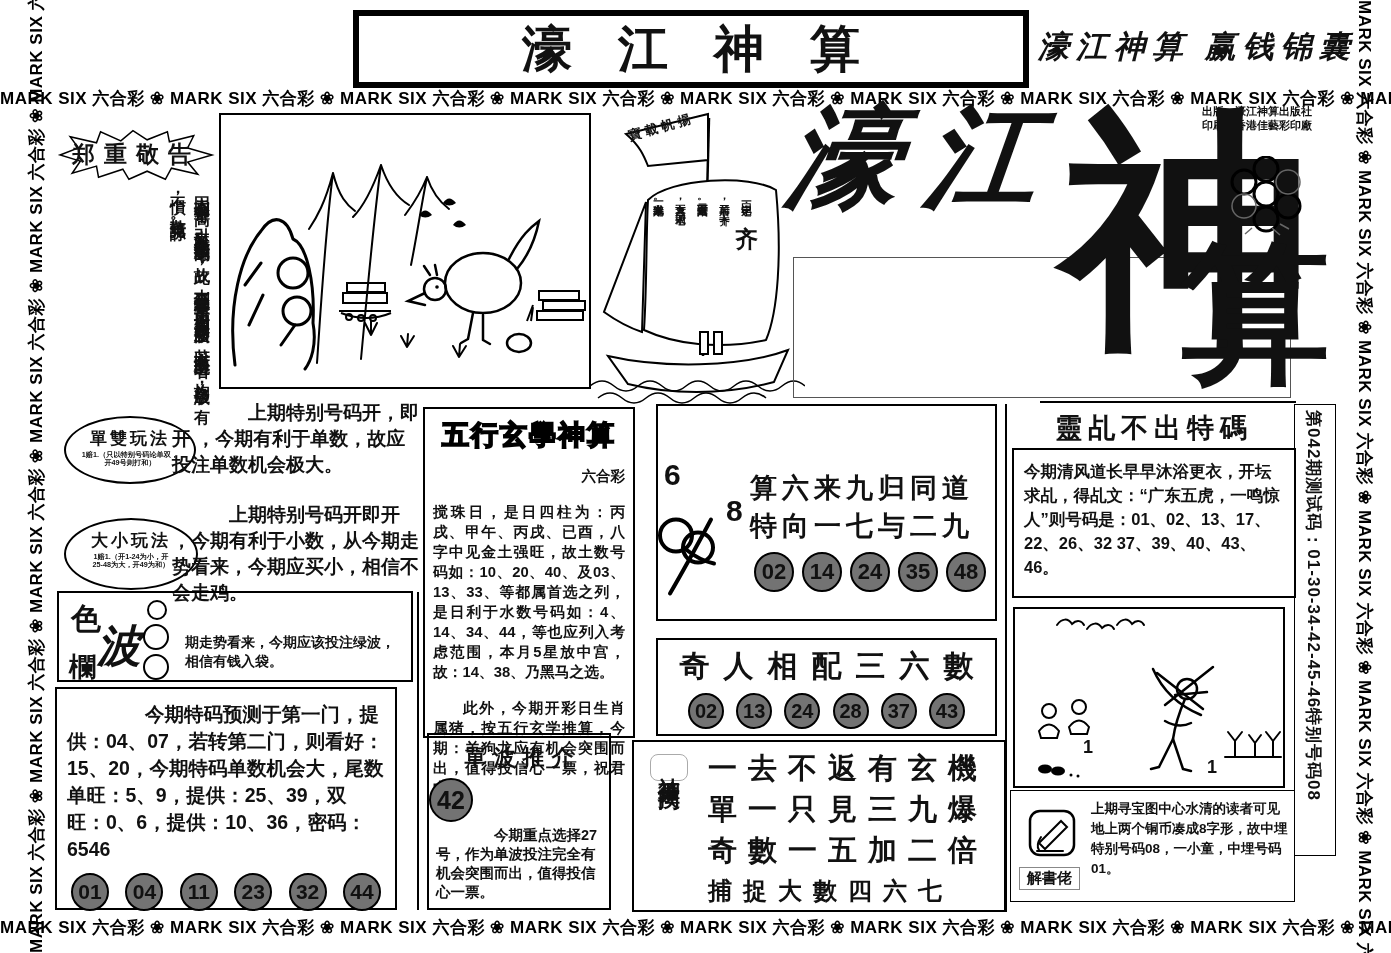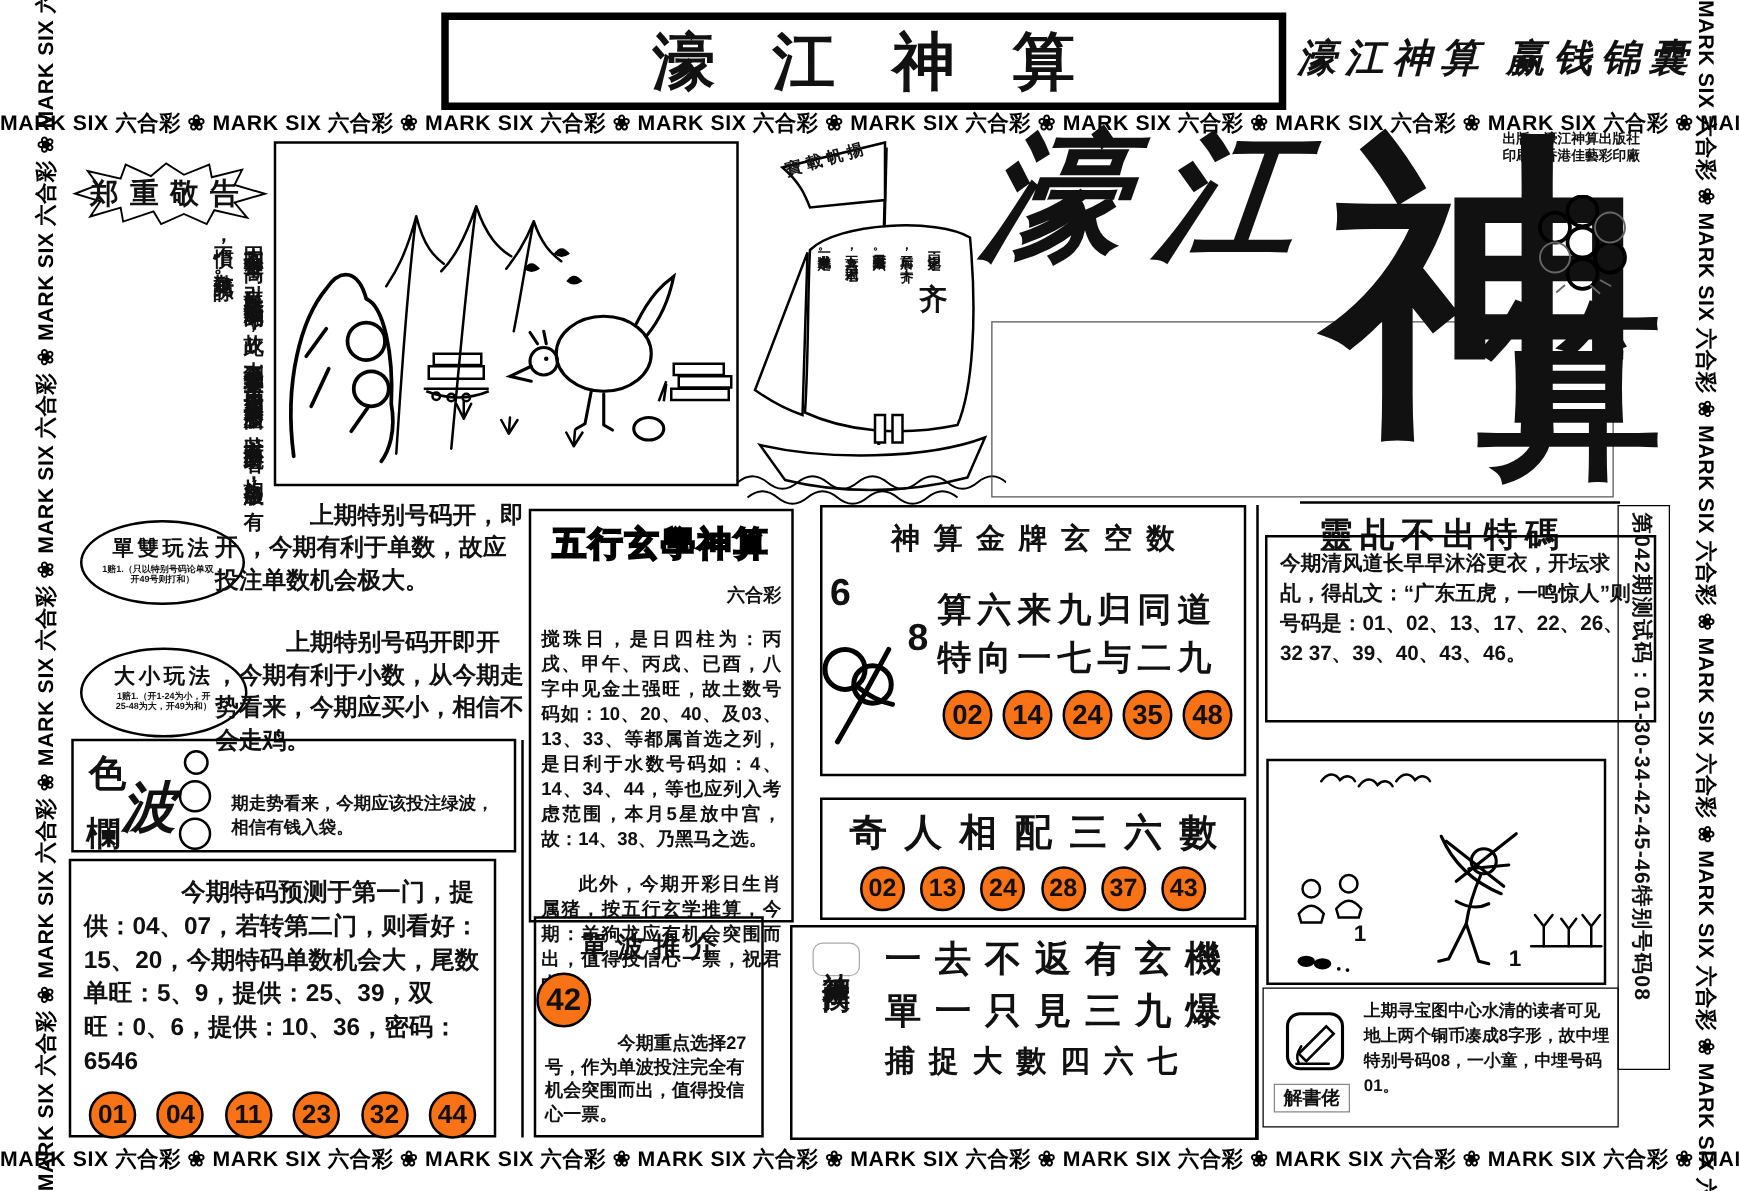--- a/index.html
+++ b/index.html
@@ -56,21 +56,21 @@
   
   .oval { border:2px solid #000; border-radius:50%; text-align:center; padding-top:9px; }
   .oval .t { font-size:17px; font-weight:bold; letter-spacing:3px; }
   .oval .n { font-size:8px; font-weight:bold; line-height:9px; transform:scale(.9); }
   .play-text { font-size:19px; font-weight:bold; line-height:26px; }
   
   .box2 { border:2px solid #000; }
   .sec-title { text-align:center; font-weight:bold; font-family:"Liberation Serif", serif; }
   .circle-num { display:inline-flex; align-items:center; justify-content:center;
                 border:2.5px solid #000; border-radius:50%; font-weight:bold;
-                background:#f97316; }
+                background:#737373; }
   .numrow { display:flex; justify-content:space-between; }
   .outline-title { color:#fff; -webkit-text-stroke:1.8px #000; text-stroke:1.8px #000; }
   .vline { background:#000; }
   .hline { background:#000; }
 </style>
 </head>
 <body>
 
 <div class="abs strip strip-top">MARK SIX 六合彩 ❀ MARK SIX 六合彩 ❀ MARK SIX 六合彩 ❀ MARK SIX 六合彩 ❀ MARK SIX 六合彩 ❀ MARK SIX 六合彩 ❀ MARK SIX 六合彩 ❀ MARK SIX 六合彩 ❀ MARK SIX 六合彩 ❀</div>
 <div class="abs strip strip-bottom">MARK SIX 六合彩 ❀ MARK SIX 六合彩 ❀ MARK SIX 六合彩 ❀ MARK SIX 六合彩 ❀ MARK SIX 六合彩 ❀ MARK SIX 六合彩 ❀ MARK SIX 六合彩 ❀ MARK SIX 六合彩 ❀ MARK SIX 六合彩 ❀</div>
@@ -228,21 +228,20 @@
 </div>
 
 <div class="abs box2" style="left:423px;top:407px;width:212px;height:331px">
   <div class="sec-title outline-title" style="margin-top:8px;font-size:27px;letter-spacing:2px">五行玄學神算</div>
   <div class="b" style="margin:14px 8px 0 8px;font-size:14.5px;text-align:right">六合彩</div>
   <div class="b" style="margin:16px 8px;font-size:14.8px;line-height:20px;text-align:justify">搅珠日，是日四柱为：丙戌、甲午、丙戌、已酉，八字中见金土强旺，故土数号码如：10、20、40、及03、13、33、等都属首选之列，是日利于水数号码如：4、14、34、44，等也应列入考虑范围，本月5星放中宫，故：14、38、乃黑马之选。</div>
   <div class="b" style="margin:0 8px;font-size:14.8px;line-height:20px;text-align:justify;text-indent:30px">此外，今期开彩日生肖属猪，按五行玄学推算，今期：羊狗龙应有机会突围而出，值得投信心一票，祝君中奖。</div>
 </div>
 
 <div class="abs box2" style="left:656px;top:404px;width:341px;height:217px">
-  <div class="sec-title" style="margin-top:9px;font-size:23px;letter-spacing:11px;padding-left:11px">神算金牌玄空数</div>
   <span class="abs b" style="left:6px;top:52px;font-size:30px">6</span>
   <span class="abs b" style="left:68px;top:88px;font-size:30px">8</span>
   <svg class="abs" style="left:-2px;top:106px" width="75" height="88" viewBox="0 0 75 85">
     <g fill="none" stroke="#000" stroke-width="4" stroke-linecap="round">
       <circle cx="20" cy="22" r="16"></circle>
         <circle cx="42" cy="34" r="15"></circle>
       <path d="M55,6 C40,34 28,56 14,80"></path>
         <path d="M30,36 C40,44 48,48 58,50"></path>
     </g>
   </svg>
@@ -264,21 +263,21 @@
     <span class="circle-num" style="width:36px;height:36px;font-size:20px;border-width:2px">13</span>
     <span class="circle-num" style="width:36px;height:36px;font-size:20px;border-width:2px">24</span>
     <span class="circle-num" style="width:36px;height:36px;font-size:20px;border-width:2px">28</span>
     <span class="circle-num" style="width:36px;height:36px;font-size:20px;border-width:2px">37</span>
     <span class="circle-num" style="width:36px;height:36px;font-size:20px;border-width:2px">43</span>
   </div>
 </div>
 
 <div class="abs hline" style="left:1040px;top:401px;width:256px;height:2px"></div>
 <div class="abs sec-title" style="left:1012px;top:410px;width:284px;font-size:27px;letter-spacing:6px">靈乩不出特碼</div>
-<div class="abs box2" style="left:1012px;top:428px;width:313px;height:150px">
+<div class="abs box2" style="left:1012px;top:448px;width:284px;height:150px">
   <div class="b" style="margin:9px 10px;font-size:16.5px;line-height:24px">今期清风道长早早沐浴更衣，开坛求乩，得乩文：“广东五虎，一鸣惊人”则号码是：01、02、13、17、22、26、32 37、39、40、43、46。</div>
 </div>
 
 <div class="abs pic-box" style="left:1013px;top:607px;width:272px;height:181px">
   <svg width="268" height="177" viewBox="0 0 268 177">
     <g fill="none" stroke="#000" stroke-width="2" stroke-linecap="round">
       <path d="M42,16 c5,-7 11,-7 15,-1 c5,-5 10,-3 12,1"></path>
       <path d="M72,20 c5,-7 11,-7 15,-1 c5,-5 10,-3 12,1"></path>
       <path d="M102,16 c5,-7 11,-7 15,-1 c5,-5 10,-3 12,1"></path>
     </g>
@@ -330,20 +329,21 @@
     <span class="circle-num" style="width:44px;height:44px;font-size:25px">42</span>
   </div>
   <div class="b" style="margin:4px 7px 0 7px;font-size:14.5px;line-height:19px;text-indent:58px">今期重点选择27号，作为单波投注完全有机会突围而出，值得投信心一票。</div>
 </div>
 
 <div class="abs box2" style="left:632px;top:740px;width:374px;height:172px">
   <div class="abs serif b" style="left:16px;top:12px;writing-mode:vertical-rl;font-size:22px;letter-spacing:3px;border:1px solid #aaa;border-radius:8px;padding:5px 3px">神算子摸門</div>
   <div class="abs" style="left:74px;top:6px">
     <div class="serif b" style="font-size:29px;letter-spacing:11px;line-height:41px">一去不返有玄機</div>
     <div class="serif b" style="font-size:29px;letter-spacing:11px;line-height:41px">單一只見三九爆</div>
+    <div class="serif b" style="font-size:29px;letter-spacing:11px;line-height:41px">奇數一五加二倍</div>
     <div class="serif b" style="font-size:24px;letter-spacing:11px;line-height:41px">捕捉大數四六七</div>
   </div>
 </div>
 
 <div class="abs" style="left:1294px;top:404px;width:42px;height:452px;border:1.5px solid #000"></div>
 <div class="abs b" style="left:1296px;top:410px;width:442px;height:38px;line-height:38px;font-size:17px;letter-spacing:1px;transform-origin:0 0;transform:translateX(36px) rotate(90deg);white-space:nowrap">第042期测试码：01-30-34-42-45-46特别号码08</div>
 
 <div class="abs vline" style="left:417px;top:592px;width:2px;height:318px"></div>
 <div class="abs vline" style="left:1005px;top:404px;width:2px;height:508px"></div>
 

